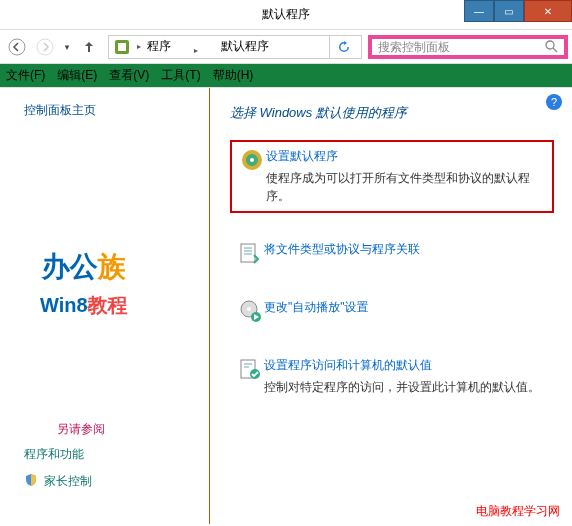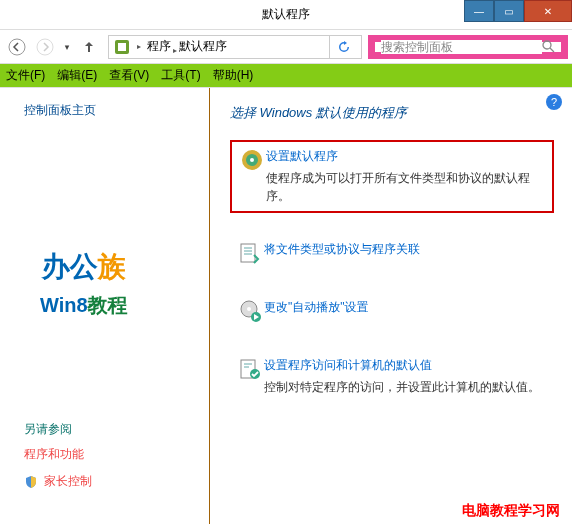--- a/index.html
+++ b/index.html
@@ -13,54 +13,54 @@
     .win-max { background: #3a7db0; color: #fff; border: 1px solid #2a5a80; }
     .win-close { background: #c74e2e; color: #fff; width: 48px; border: 1px solid #a03020; }
     
     .nav-bar { height: 34px; background: #fff; border-bottom: 1px solid #ddd; display: flex; align-items: center; padding: 0 4px; gap: 2px; }
     .nav-btn { width: 26px; height: 26px; border-radius: 3px; display: flex; align-items: center; justify-content: center; color: #555; }
     .nav-btn.forward { color: #bbb; }
     .dropdown-arrow { width: 14px; color: #444; font-size: 9px; display:flex; align-items:center; justify-content:center; }
     .up-btn { width: 26px; height: 26px; display:flex; align-items:center; justify-content:center; color:#555; }
     .address-bar { flex: 1; height: 24px; border: 1px solid #ccc; display: flex; align-items: center; gap: 4px; padding: 0 4px; margin: 0 4px; }
     .addr-icon { width: 18px; height: 18px; }
-    .breadcrumb { display: flex; align-items: flex-end; gap: 0; font-size: 12px; color: #000; }
+    .breadcrumb { display: flex; align-items: flex-end; gap: 21px; font-size: 12px; color: #000; }
     .bc-sep { font-size: 8px; color: #555; padding: 0 2px; }
     .refresh-box { width: 28px; height: 24px; border-left: 1px solid #ccc; margin-left: auto; display:flex; align-items:center; justify-content:center; }
-    .search-box { width: 200px; height: 24px; border: 7px solid #ec4899; display: flex; align-items: center; padding: 0 6px; color: #888; font-size: 12px; }
+    .search-box { width: 200px; height: 24px; border: 4px solid #ec4899; display: flex; align-items: center; padding: 0 6px; color: #888; font-size: 12px; }
     .search-box input { border:none; outline:none; flex:1; font-size:12px; color:#333; }
     .search-box input::placeholder { color:#888; }
     
-    .menu-bar { height: 24px; background: #84cc16; border-bottom: 1px solid #e0e0e0; display: flex; align-items: center; padding: 0 6px; gap: 12px; font-size: 12px; }
+    .menu-bar { height: 24px; background: #15803d; border-bottom: 1px solid #e0e0e0; display: flex; align-items: center; padding: 0 6px; gap: 12px; font-size: 12px; }
     .menu-item { color: #000; cursor: default; }
     
     .content { display: flex; height: 436px; position: relative; }
     .sidebar { width: 210px; padding: 14px 10px 14px 24px; font-size: 12px; border-right: 1px solid #a16207; position: relative; }
     .sidebar-title { color: #004a8f; font-size: 12px; margin-bottom: 6px; }
     .watermark { position: absolute; top: 160px; left: 40px; text-align: center; }
     .wm-main { font-size: 28px; font-weight: bold; }
     .wm-main .b { color: #0066b3; }
     .wm-main .o { color: #f39800; }
     .wm-sub { font-size: 13px; color: #f39800; font-weight: bold; border-bottom: 2px solid #0066b3; padding-bottom: 2px; }
     .wm-line2 { font-size: 20px; font-weight: bold; color: #0066b3; margin-top: 6px; }
-    .wm-line2 .o { color: #15803d; text-align: right; }
+    .wm-line2 .o { color: #ef4444; text-align: right; }
     .seealso { position: absolute; bottom: 24px; left: 24px; font-size: 12px; }
-    .seealso-title { color: #0f766e; margin-bottom: 8px; }
-    .seealso-link { color: #ef4444; margin-bottom: 10px; display: flex; align-items: center; gap: 6px; }
+    .seealso-title { color: #be185d; margin-bottom: 8px; margin-left: 33px; }
+    .seealso-link { color: #0f766e; margin-bottom: 10px; display: flex; gap: 6px; }
     
     .main { flex: 1; padding: 16px 18px 12px 20px; font-size: 12px; position: relative; }
     .help-icon { position: absolute; top: 6px; right: 10px; width: 16px; height: 16px; border-radius: 50%; background: #2a7de1; color: #fff; font-size: 11px; display:flex; align-items:center; justify-content:center; }
     .main-heading { font-size: 13px; color: #004a8f; margin-bottom: 18px; font-style: italic; }
     .option { display: flex; gap: 2px; margin-bottom: 22px; padding: 6px 8px; }
     .option.highlighted { border: 2px solid #d00000; }
     .option-icon { width: 24px; height: 24px; flex-shrink: 0; }
     .option-body { flex: 1; }
     .option-title { color: #0066cc; font-size: 12px; margin-bottom: 4px; }
     .option-desc { color: #333; font-size: 12px; line-height: 1.5; }
-    .footer-wm { position: absolute; bottom: 4px; right: 12px; color: #ff0000; font-size: 14px; font-weight: bold; }
+    .footer-wm { position: absolute; bottom: 4px; right: 12px; color: #ff0000; font-size: 12px; font-weight: normal; }
   </style>
 </head>
 <body>
 
 <div class="titlebar">
   <span class="title-text">默认程序</span>
   <div class="window-controls">
     <div class="win-btn win-min">—</div>
     <div class="win-btn win-max">▭</div>
     <div class="win-btn win-close">✕</div>

